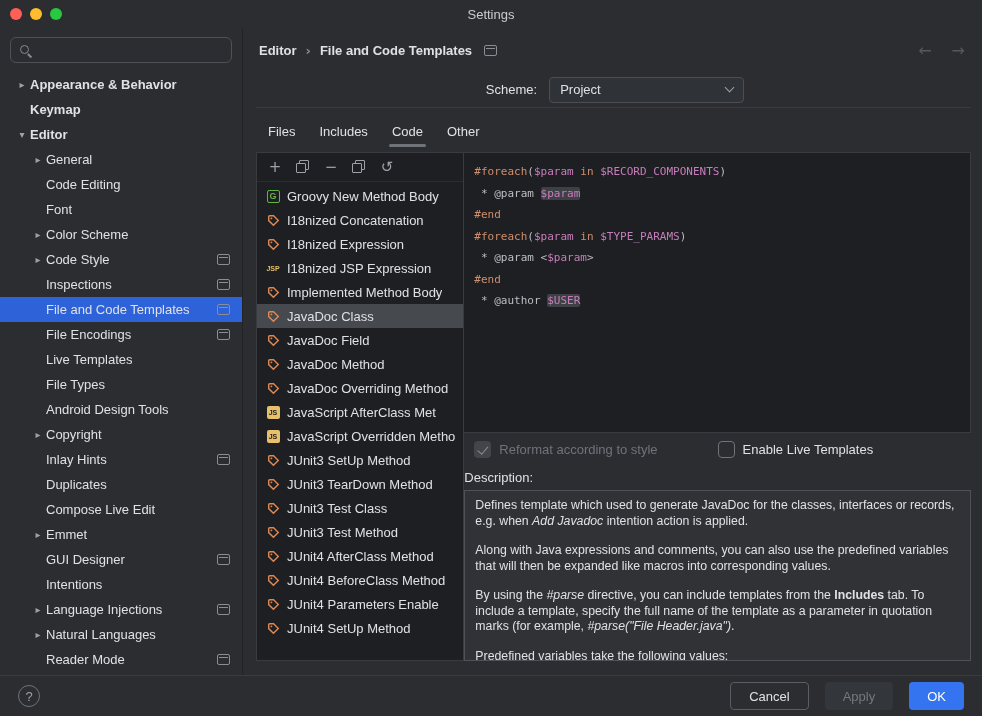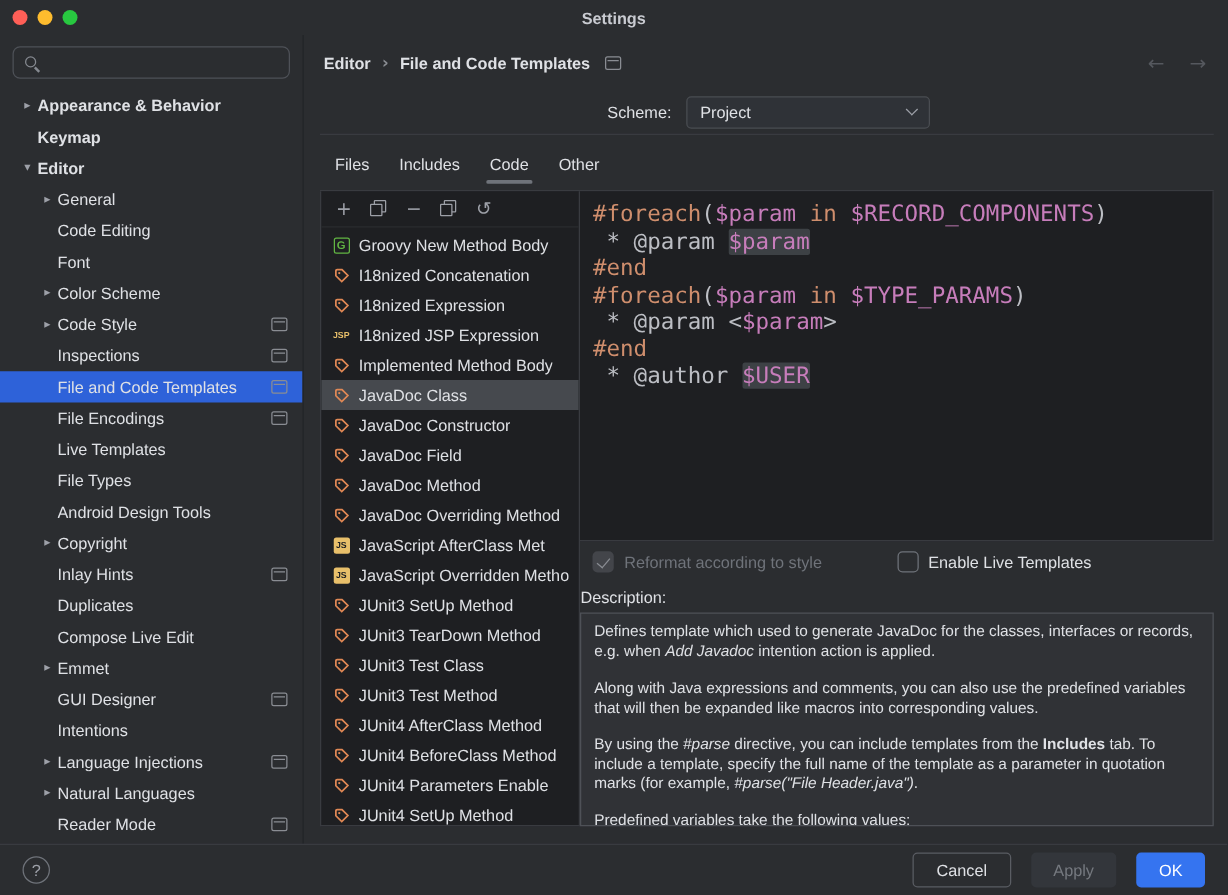--- a/index.html
+++ b/index.html
@@ -8,21 +8,21 @@
     font-family:"Liberation Sans","DejaVu Sans",sans-serif;
     font-size:13px; color:#dfe1e5; background:#2b2d30;
   }
   .window { width:982px; height:716px; display:flex; flex-direction:column; background:#2b2d30; }
 
   
   .titlebar { flex:0 0 28px; position:relative; display:flex; align-items:center; justify-content:center; }
   .traffic { position:absolute; left:10px; top:8px; display:flex; gap:8px; }
   .tl { width:12px; height:12px; border-radius:50%; }
   .tl.red{ background:#ff5f57; } .tl.yellow{ background:#febc2e; } .tl.green{ background:#28c840; }
-  .win-title { font-weight:bold; color:#c9cbd1; }
+  .win-title { font-weight:normal; color:#c9cbd1; }
 
   
   .app-body { flex:1; display:flex; min-height:0; }
 
   
   .sidebar { flex:0 0 243px; border-right:1px solid #222427; display:flex; flex-direction:column; padding-top:9px; }
   .search { margin:0 10px 9px; height:26px; border:1px solid #4e5157; border-radius:6px;
             display:flex; align-items:center; padding:0 8px; gap:7px; background:#2b2d30; }
   .mag { width:13px; height:13px; position:relative; flex:0 0 13px; }
   .mag::before { content:""; position:absolute; left:1px; top:1px; width:7px; height:7px;
@@ -84,21 +84,21 @@
   .tlabel { overflow:hidden; }
   .fic-g { font-size:9px; font-weight:bold; color:#62b543; border:1px solid #62b543; border-radius:2px;
            width:13px; height:13px; display:flex; align-items:center; justify-content:center; }
   .fic-jsp { font-size:7px; font-weight:bold; color:#e8bf6a; }
   .fic-js { width:13px; height:13px; background:#e8bf6a; color:#1e1f22; font-size:7px; font-weight:bold;
             display:flex; align-items:center; justify-content:center; border-radius:2px; }
 
   .right-col { flex:1; display:flex; flex-direction:column; min-width:0; }
   .editor { flex:0 0 280px; background:#1e1f22; border-right:1px solid #393b40; border-bottom:1px solid #393b40;
             padding:8px 10px; font-family:"DejaVu Sans Mono","Liberation Mono",monospace;
-            font-size:18px; line-height:21.5px; overflow:hidden; white-space:pre; }
+            font-size:11px; line-height:21.5px; overflow:hidden; white-space:pre; }
   .tok-kw { color:#cf8e6d; }
   .tok-var { color:#c77dbb; }
   .tok-txt { color:#bcbec4; }
   .tok-varhl { color:#c77dbb; background:#3d4145; border-radius:2px; }
 
   .opts { flex:0 0 33px; display:flex; align-items:center; padding:0 10px; gap:60px; }
   .cb { display:flex; align-items:center; gap:8px; }
   .cb-box { width:17px; height:17px; border-radius:4px; position:relative; flex:0 0 17px; }
   .cb.checked-disabled .cb-box { background:#43454a; }
   .cb.checked-disabled .cb-box::after { content:""; position:absolute; left:5.5px; top:2.5px; width:4.5px;
@@ -343,29 +343,20 @@
                 </span>
                 <span class="tlabel">JavaDoc Class</span>
               </div>
               <div class="titem">
                 <span class="ticon">
                   <svg width="13" height="13" viewBox="0 0 13 13">
                     <path d="M6.6 1.7 L11.3 6.4 L6.4 11.3 L1.7 6.6 L1.7 2.7 a1 1 0 0 1 1 -1 Z" fill="none" stroke="#e08855" stroke-width="1.4"></path>
                     <circle cx="4.4" cy="4.4" r="0.9" fill="#e08855"></circle>
                   </svg>
                 </span>
-                <span class="tlabel">JavaDoc Constructor</span>
-              </div>
-              <div class="titem">
-                <span class="ticon">
-                  <svg width="13" height="13" viewBox="0 0 13 13">
-                    <path d="M6.6 1.7 L11.3 6.4 L6.4 11.3 L1.7 6.6 L1.7 2.7 a1 1 0 0 1 1 -1 Z" fill="none" stroke="#e08855" stroke-width="1.4"></path>
-                    <circle cx="4.4" cy="4.4" r="0.9" fill="#e08855"></circle>
-                  </svg>
-                </span>
                 <span class="tlabel">JavaDoc Field</span>
               </div>
               <div class="titem">
                 <span class="ticon">
                   <svg width="13" height="13" viewBox="0 0 13 13">
                     <path d="M6.6 1.7 L11.3 6.4 L6.4 11.3 L1.7 6.6 L1.7 2.7 a1 1 0 0 1 1 -1 Z" fill="none" stroke="#e08855" stroke-width="1.4"></path>
                     <circle cx="4.4" cy="4.4" r="0.9" fill="#e08855"></circle>
                   </svg>
                 </span>
                 <span class="tlabel">JavaDoc Method</span>

